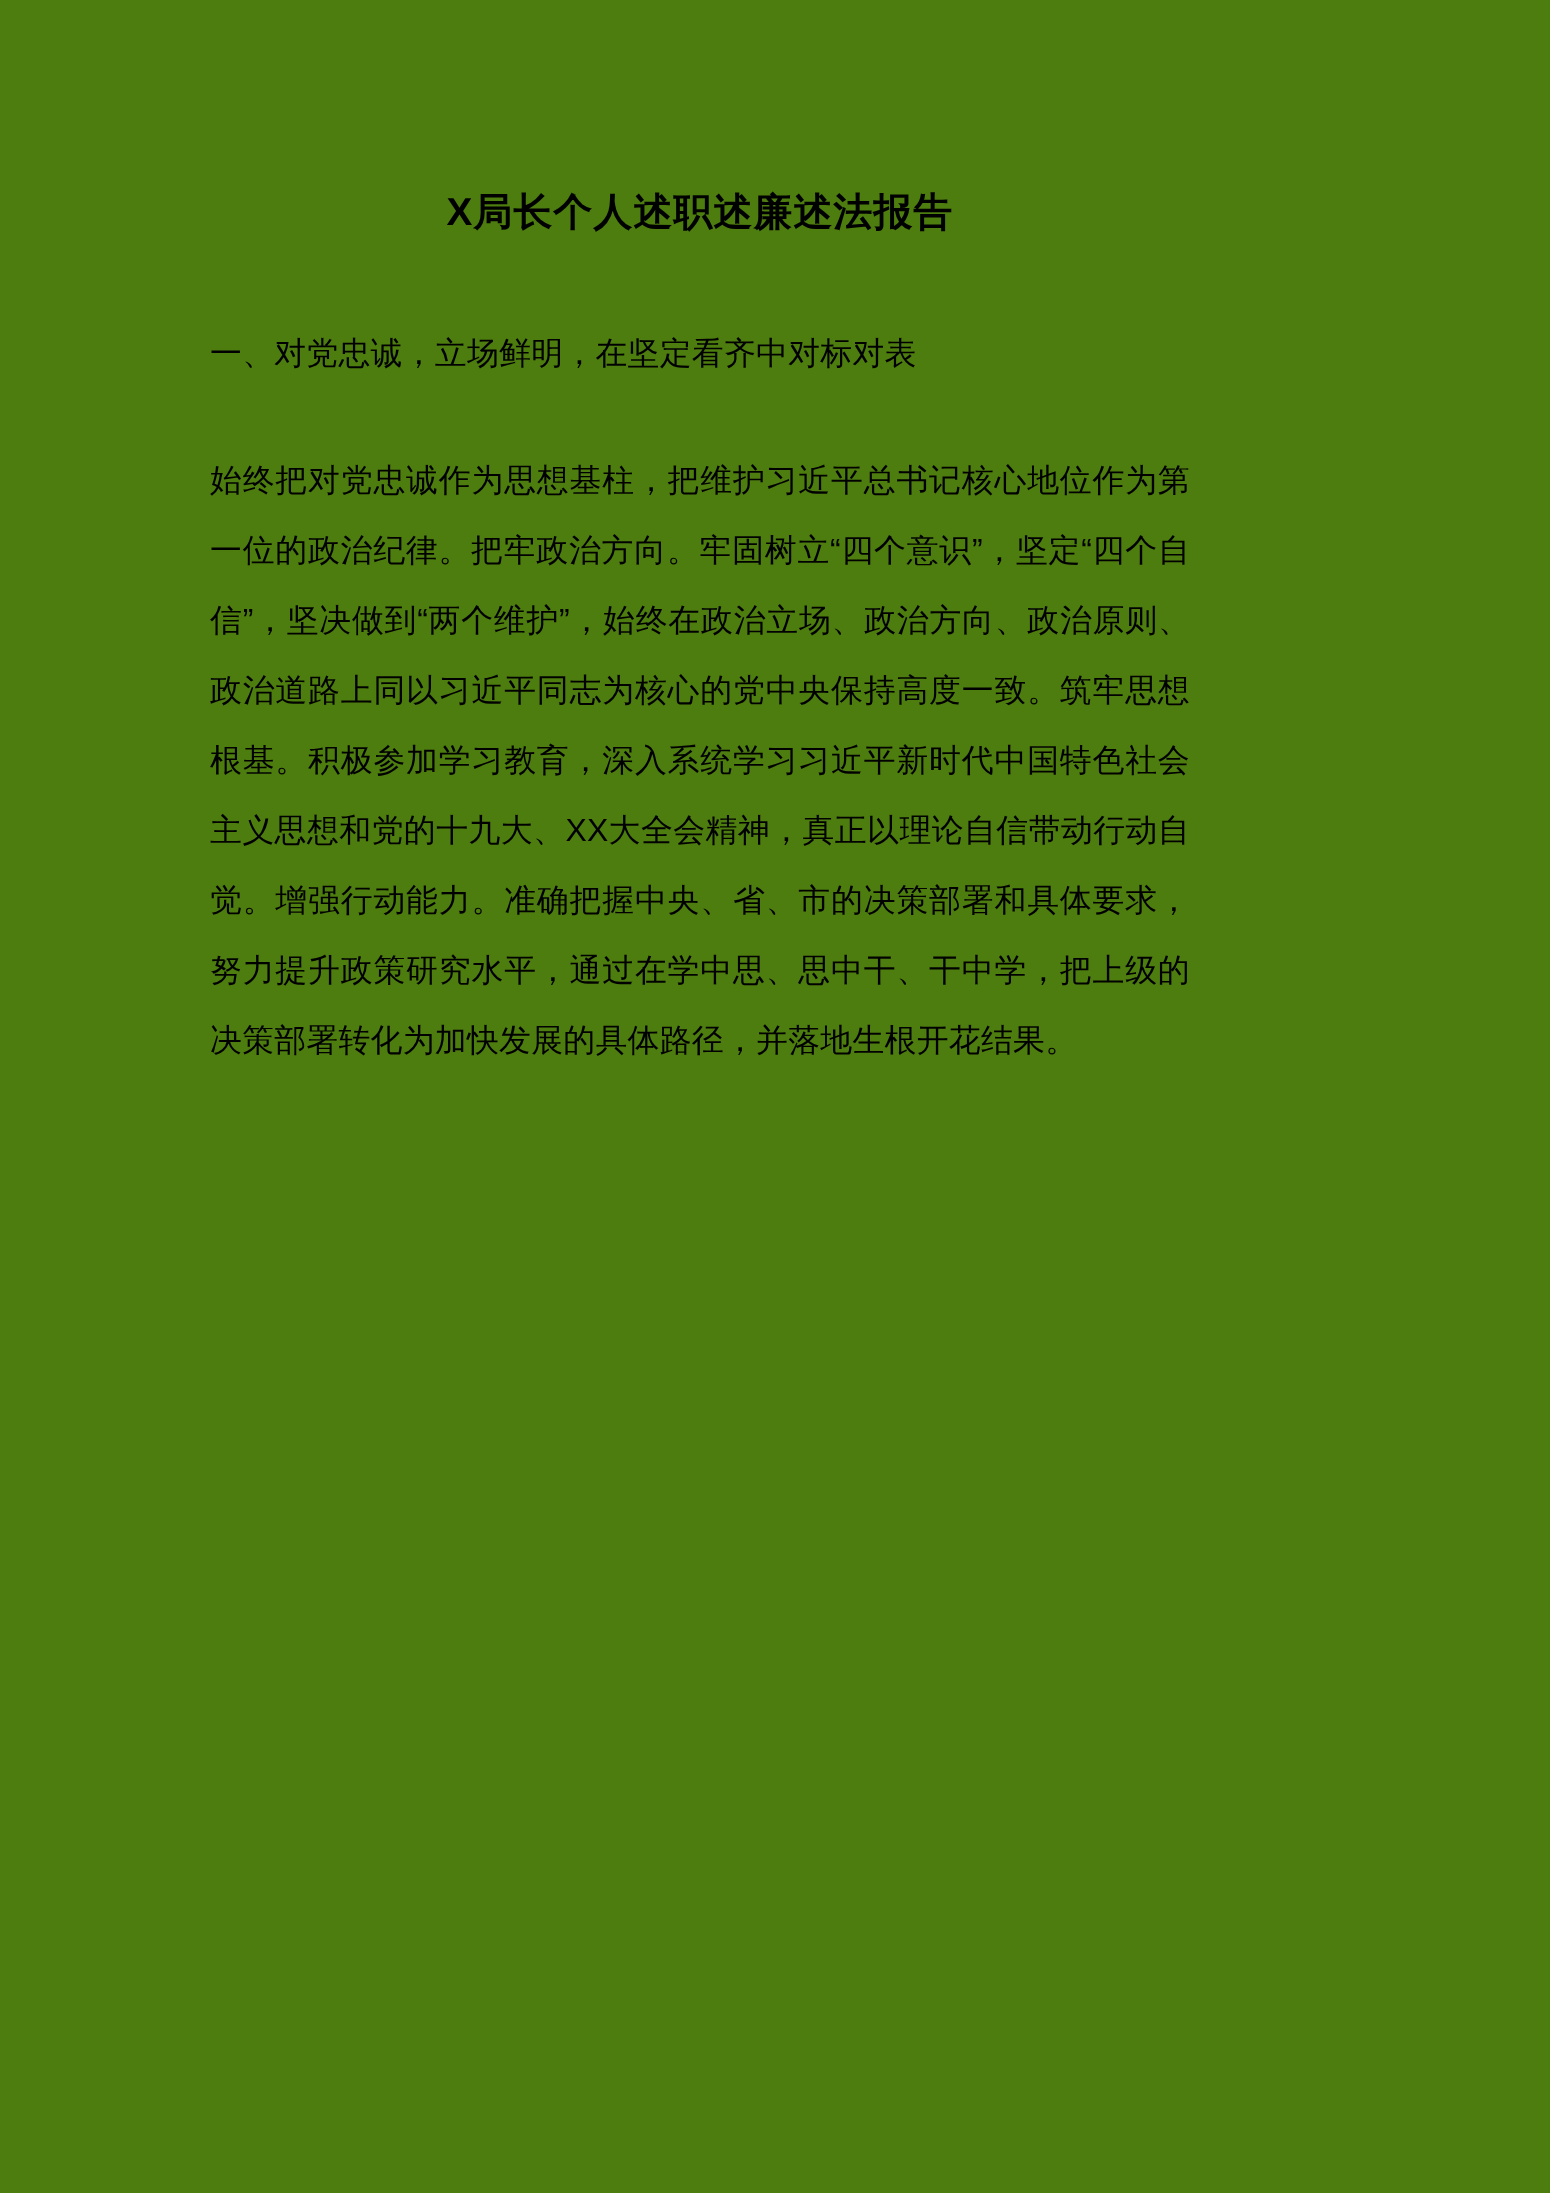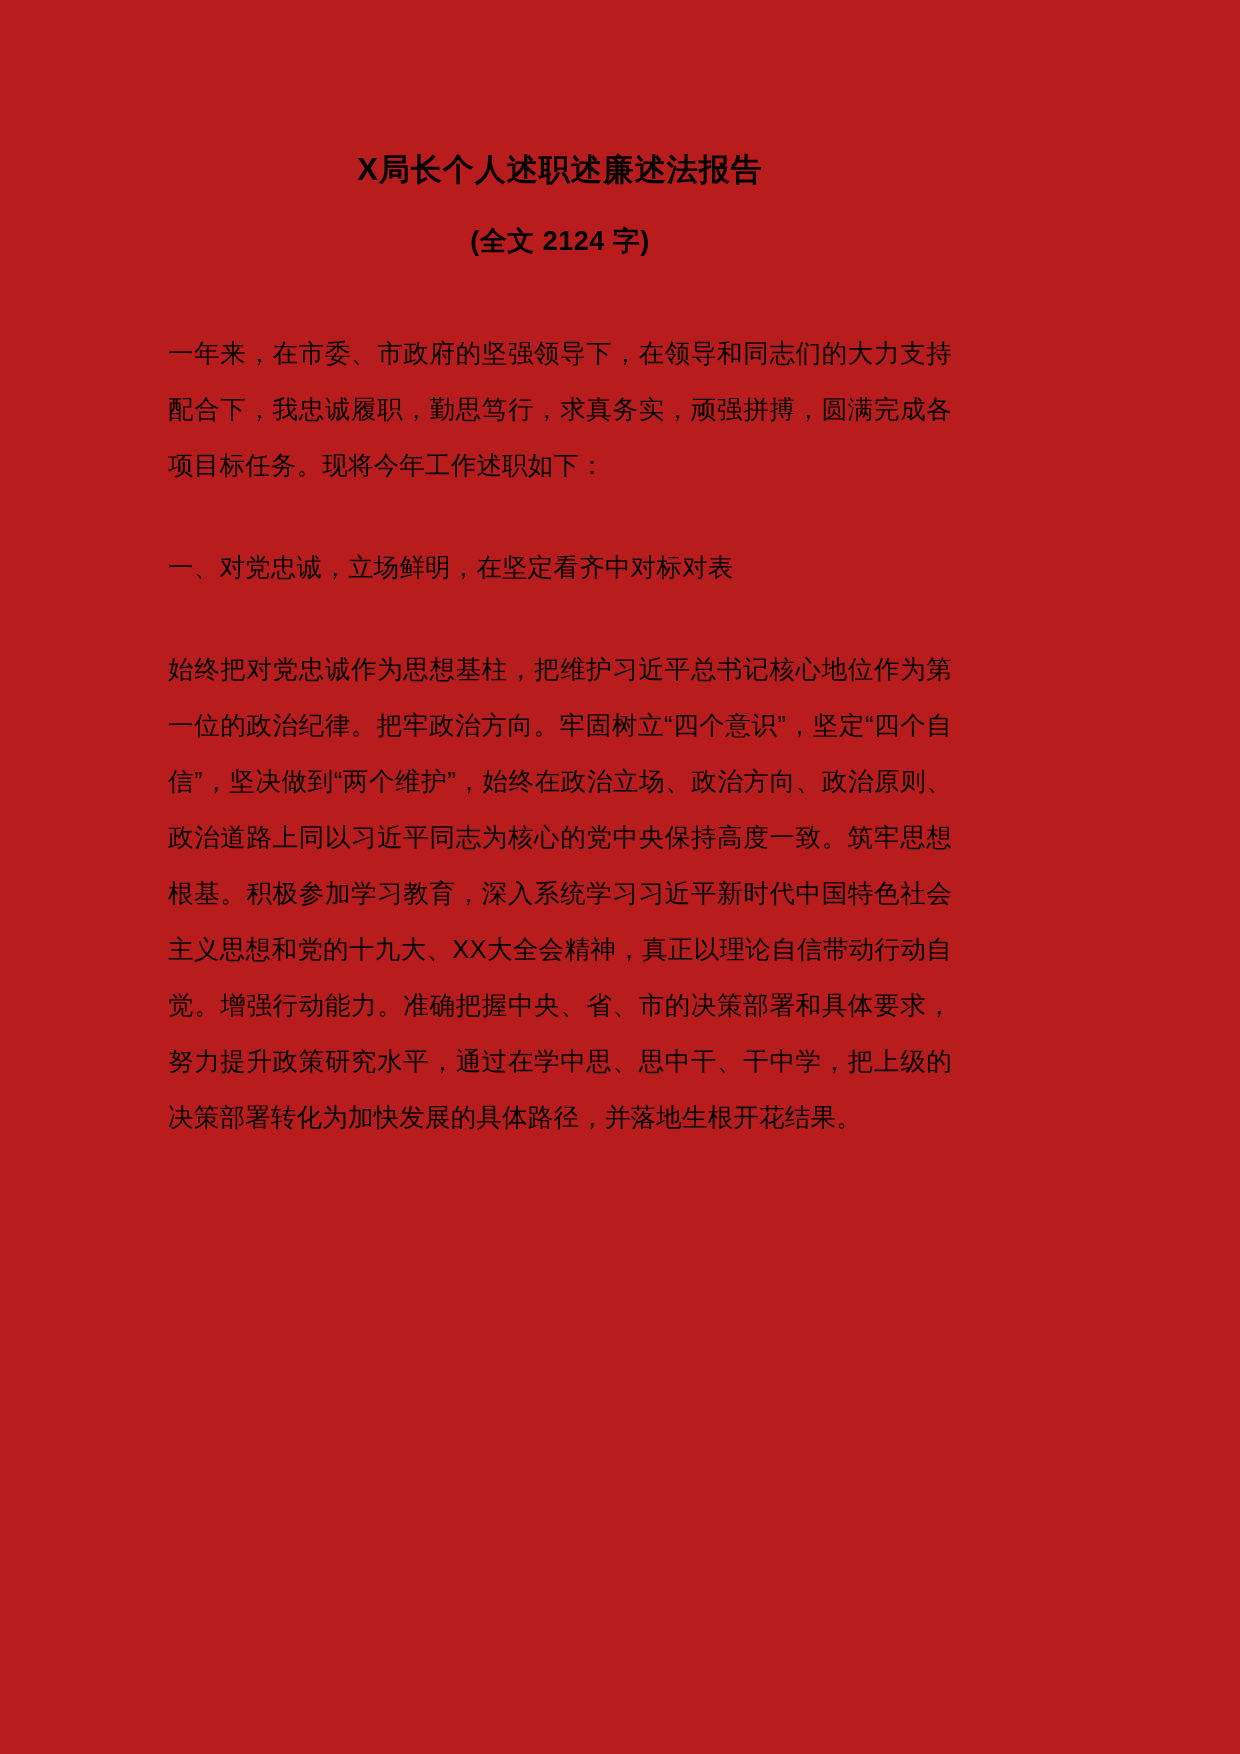--- a/index.html
+++ b/index.html
@@ -7,21 +7,21 @@
     padding: 0;
     background: #ffffff;
   }
   body {
     font-family: "Liberation Sans", "DejaVu Sans", sans-serif;
     color: #000000;
   }
   .page {
     width: 1240px;
     height: 1754px;
-    background: #b91c1c;
+    background: #4d7c0f;
     position: relative;
     box-sizing: border-box;
     padding: 0;
     overflow: hidden;
   }
   .content {
     position: absolute;
     left: 168px;
     top: 0;
     width: 784px;
@@ -69,25 +69,23 @@
   }
 </style>
 </head>
 <body>
 
 <div class="page">
   <div class="content">
 
     <h1 class="doc-title">X局长个人述职述廉述法报告</h1>
 
-    <h2 class="doc-subtitle">(全文 2124 字)</h2>
 
     <div class="body-block">
 
-      <p class="para">一年来，在市委、市政府的坚强领导下，在领导和同志们的大力支持配合下，我忠诚履职，勤思笃行，求真务实，顽强拼搏，圆满完成各项目标任务。现将今年工作述职如下：</p>
 
       <p class="heading">一、对党忠诚，立场鲜明，在坚定看齐中对标对表</p>
 
       <p class="para">始终把对党忠诚作为思想基柱，把维护习近平总书记核心地位作为第一位的政治纪律。把牢政治方向。牢固树立“四个意识”，坚定“四个自信”，坚决做到“两个维护”，始终在政治立场、政治方向、政治原则、政治道路上同以习近平同志为核心的党中央保持高度一致。筑牢思想根基。积极参加学习教育，深入系统学习习近平新时代中国特色社会主义思想和党的十九大、XX大全会精神，真正以理论自信带动行动自觉。增强行动能力。准确把握中央、省、市的决策部署和具体要求，努力提升政策研究水平，通过在学中思、思中干、干中学，把上级的决策部署转化为加快发展的具体路径，并落地生根开花结果。</p>
 
 
     </div>
   </div>
 </div>
 

